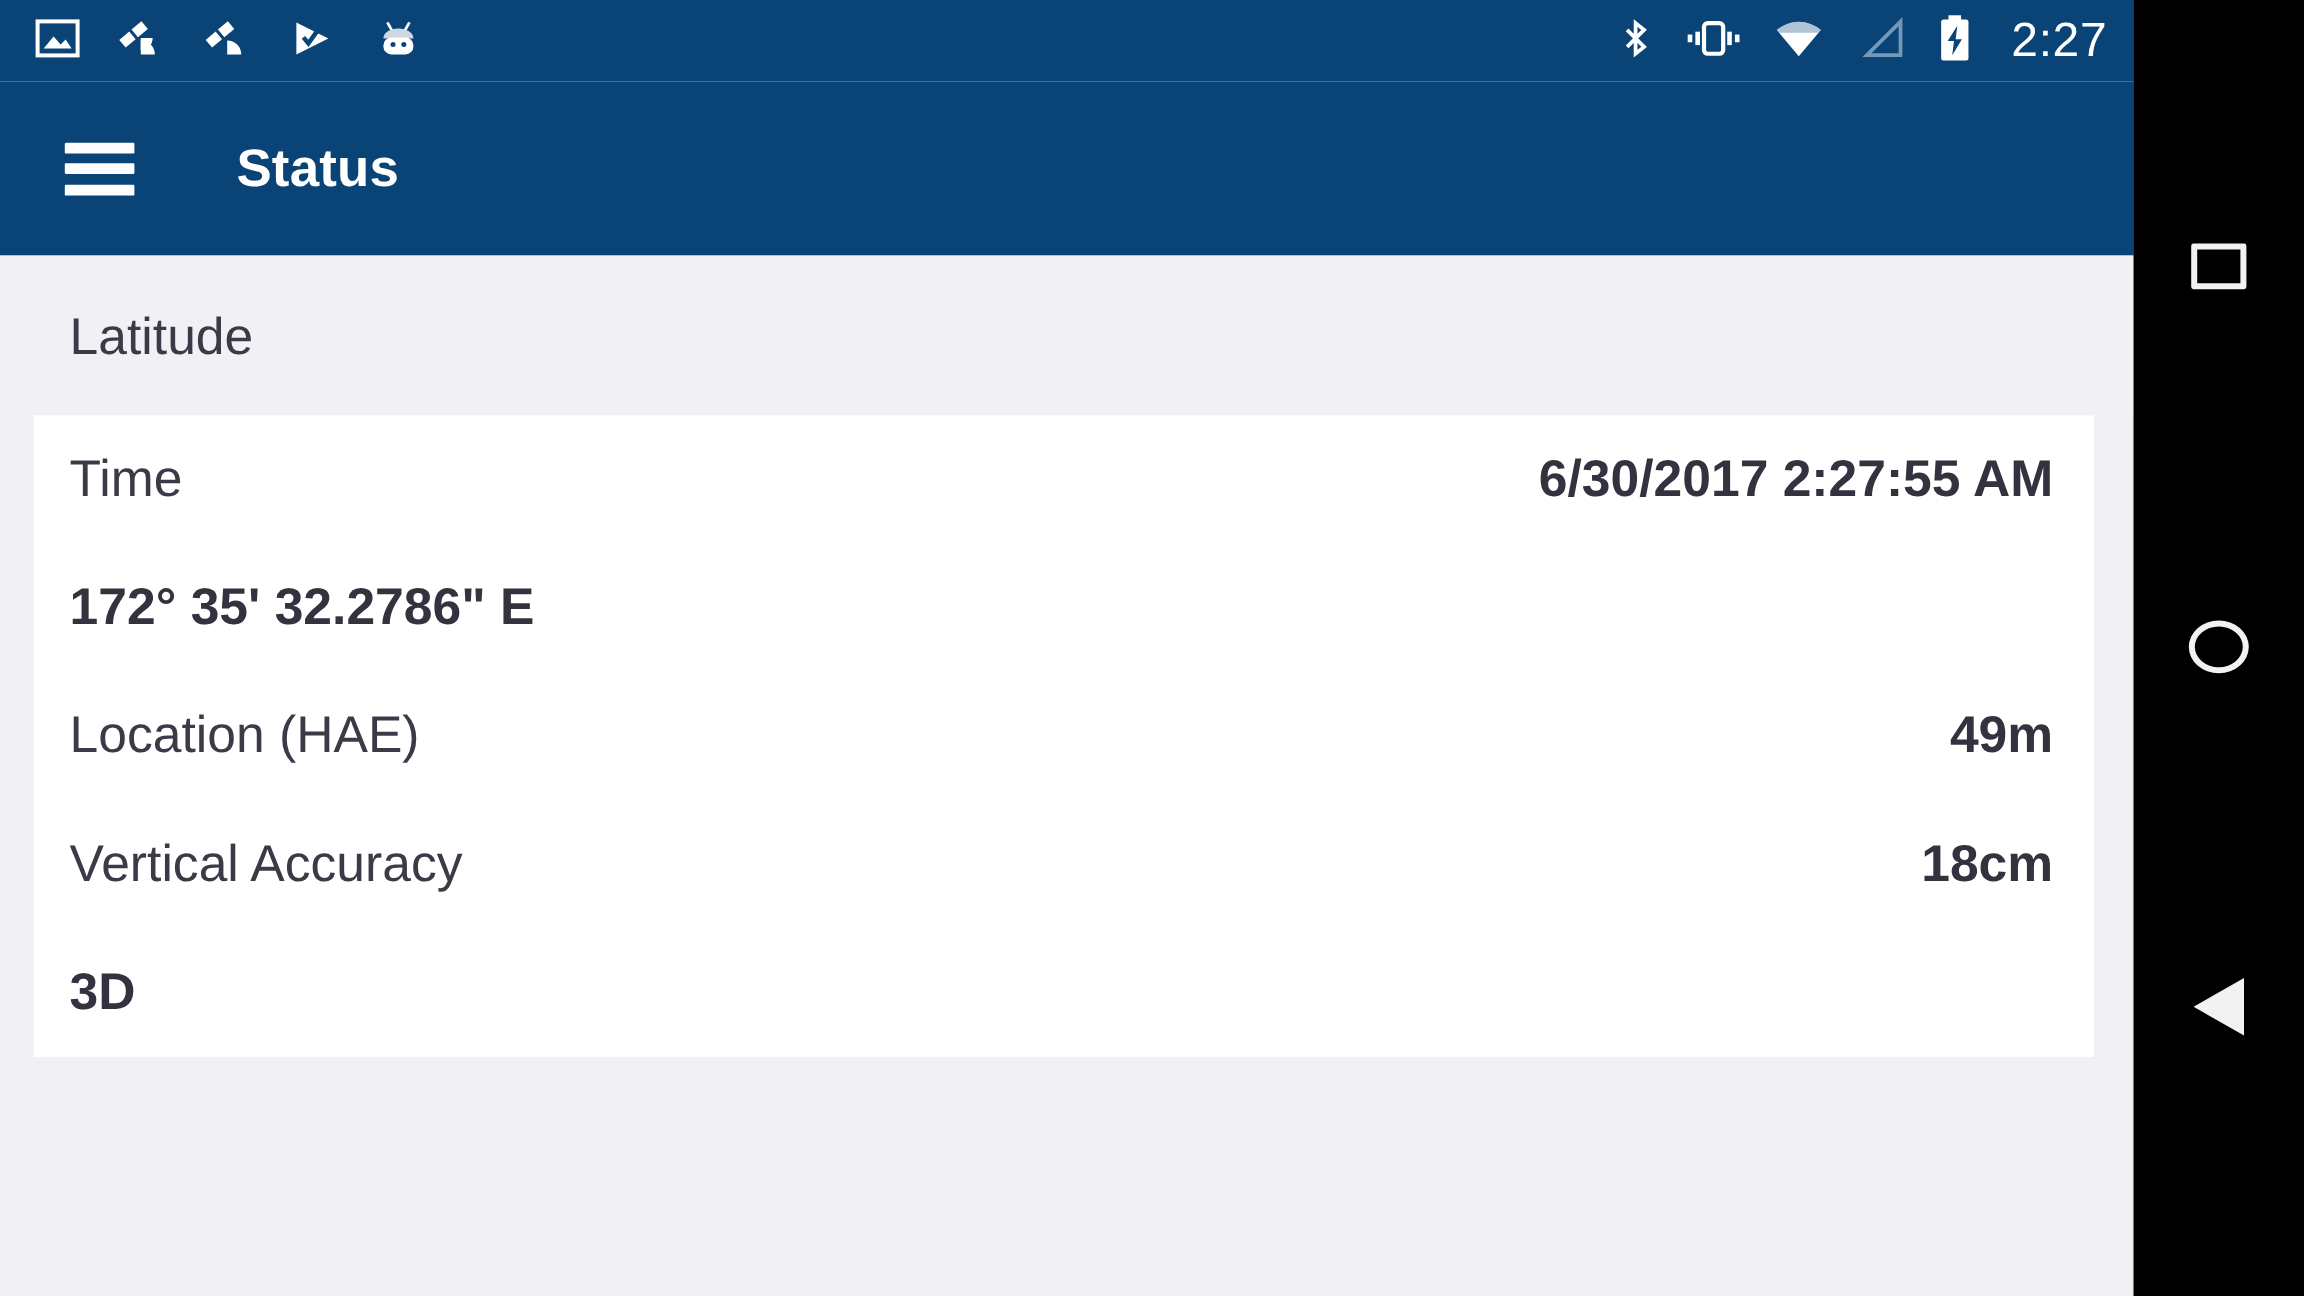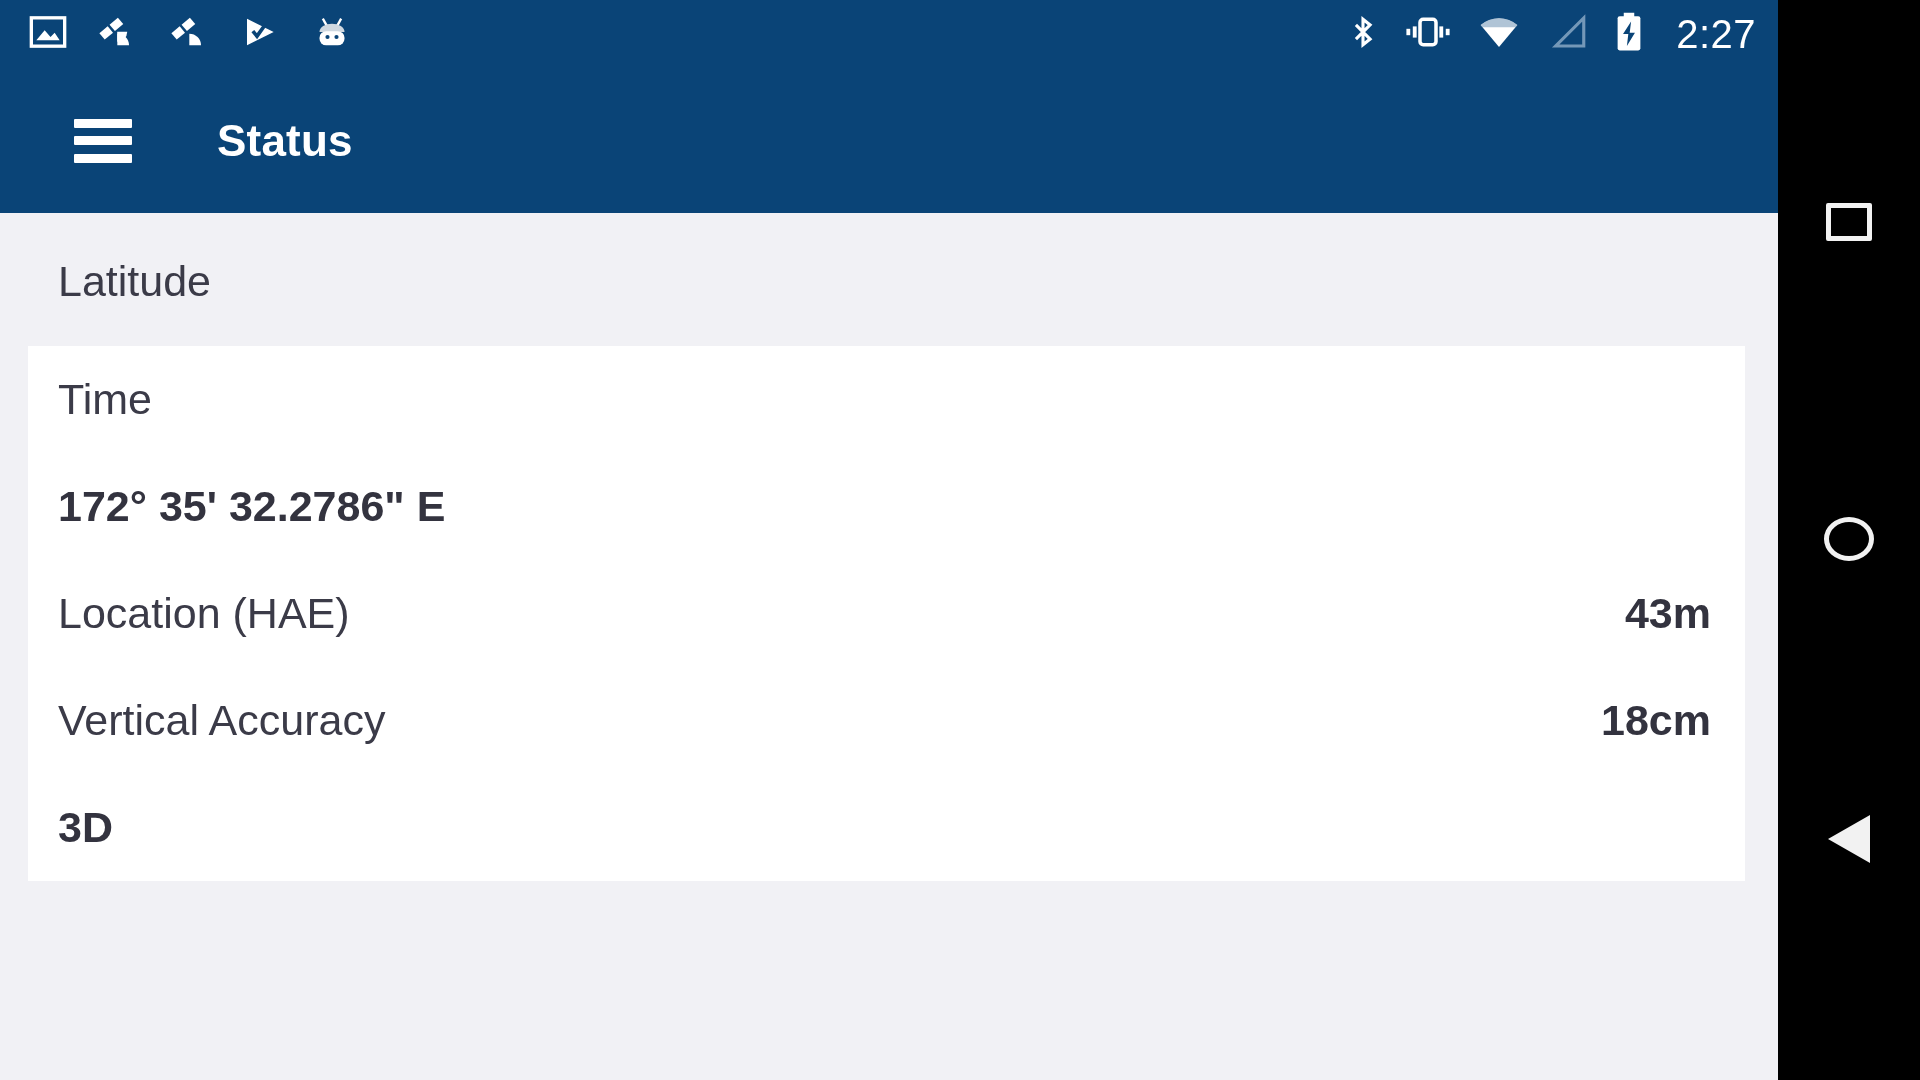--- a/index.html
+++ b/index.html
@@ -42,21 +42,21 @@
     letter-spacing:0.5px;
     margin-left:8px;
     line-height:1;
   }
   
   #appbar {
     height:145px;
     background:#0a4477;
     display:flex;
     align-items:center;
-    padding-left:74px;
+    padding-left:54px;
     flex:none;
   }
   #hamburger {
     width:58px; height:44px;
     display:flex; flex-direction:column; justify-content:space-between;
     cursor:pointer;
   }
   #hamburger span {
     display:block; height:9px; width:100%;
     background:#ffffff; border-radius:1px;
@@ -239,30 +239,31 @@
       <div id="appbar-title">Status</div>
     </div>
 
     <div id="content">
       <div id="section-header">Latitude</div>
 
       <div id="card">
 
         <div class="row">
           <div class="row-label">Time</div>
+          <div class="row-value">6/30/2017 2:27:55 AM</div>
         </div>
 
 
         <div class="row">
           <div class="row-value">172° 35' 32.2786" E</div>
         </div>
 
         <div class="row">
           <div class="row-label">Location (HAE)</div>
-          <div class="row-value">43m</div>
+          <div class="row-value">49m</div>
         </div>
 
 
         <div class="row">
           <div class="row-label">Vertical Accuracy</div>
           <div class="row-value">18cm</div>
         </div>
 
         <div class="row">
           <div class="row-value">3D</div>

